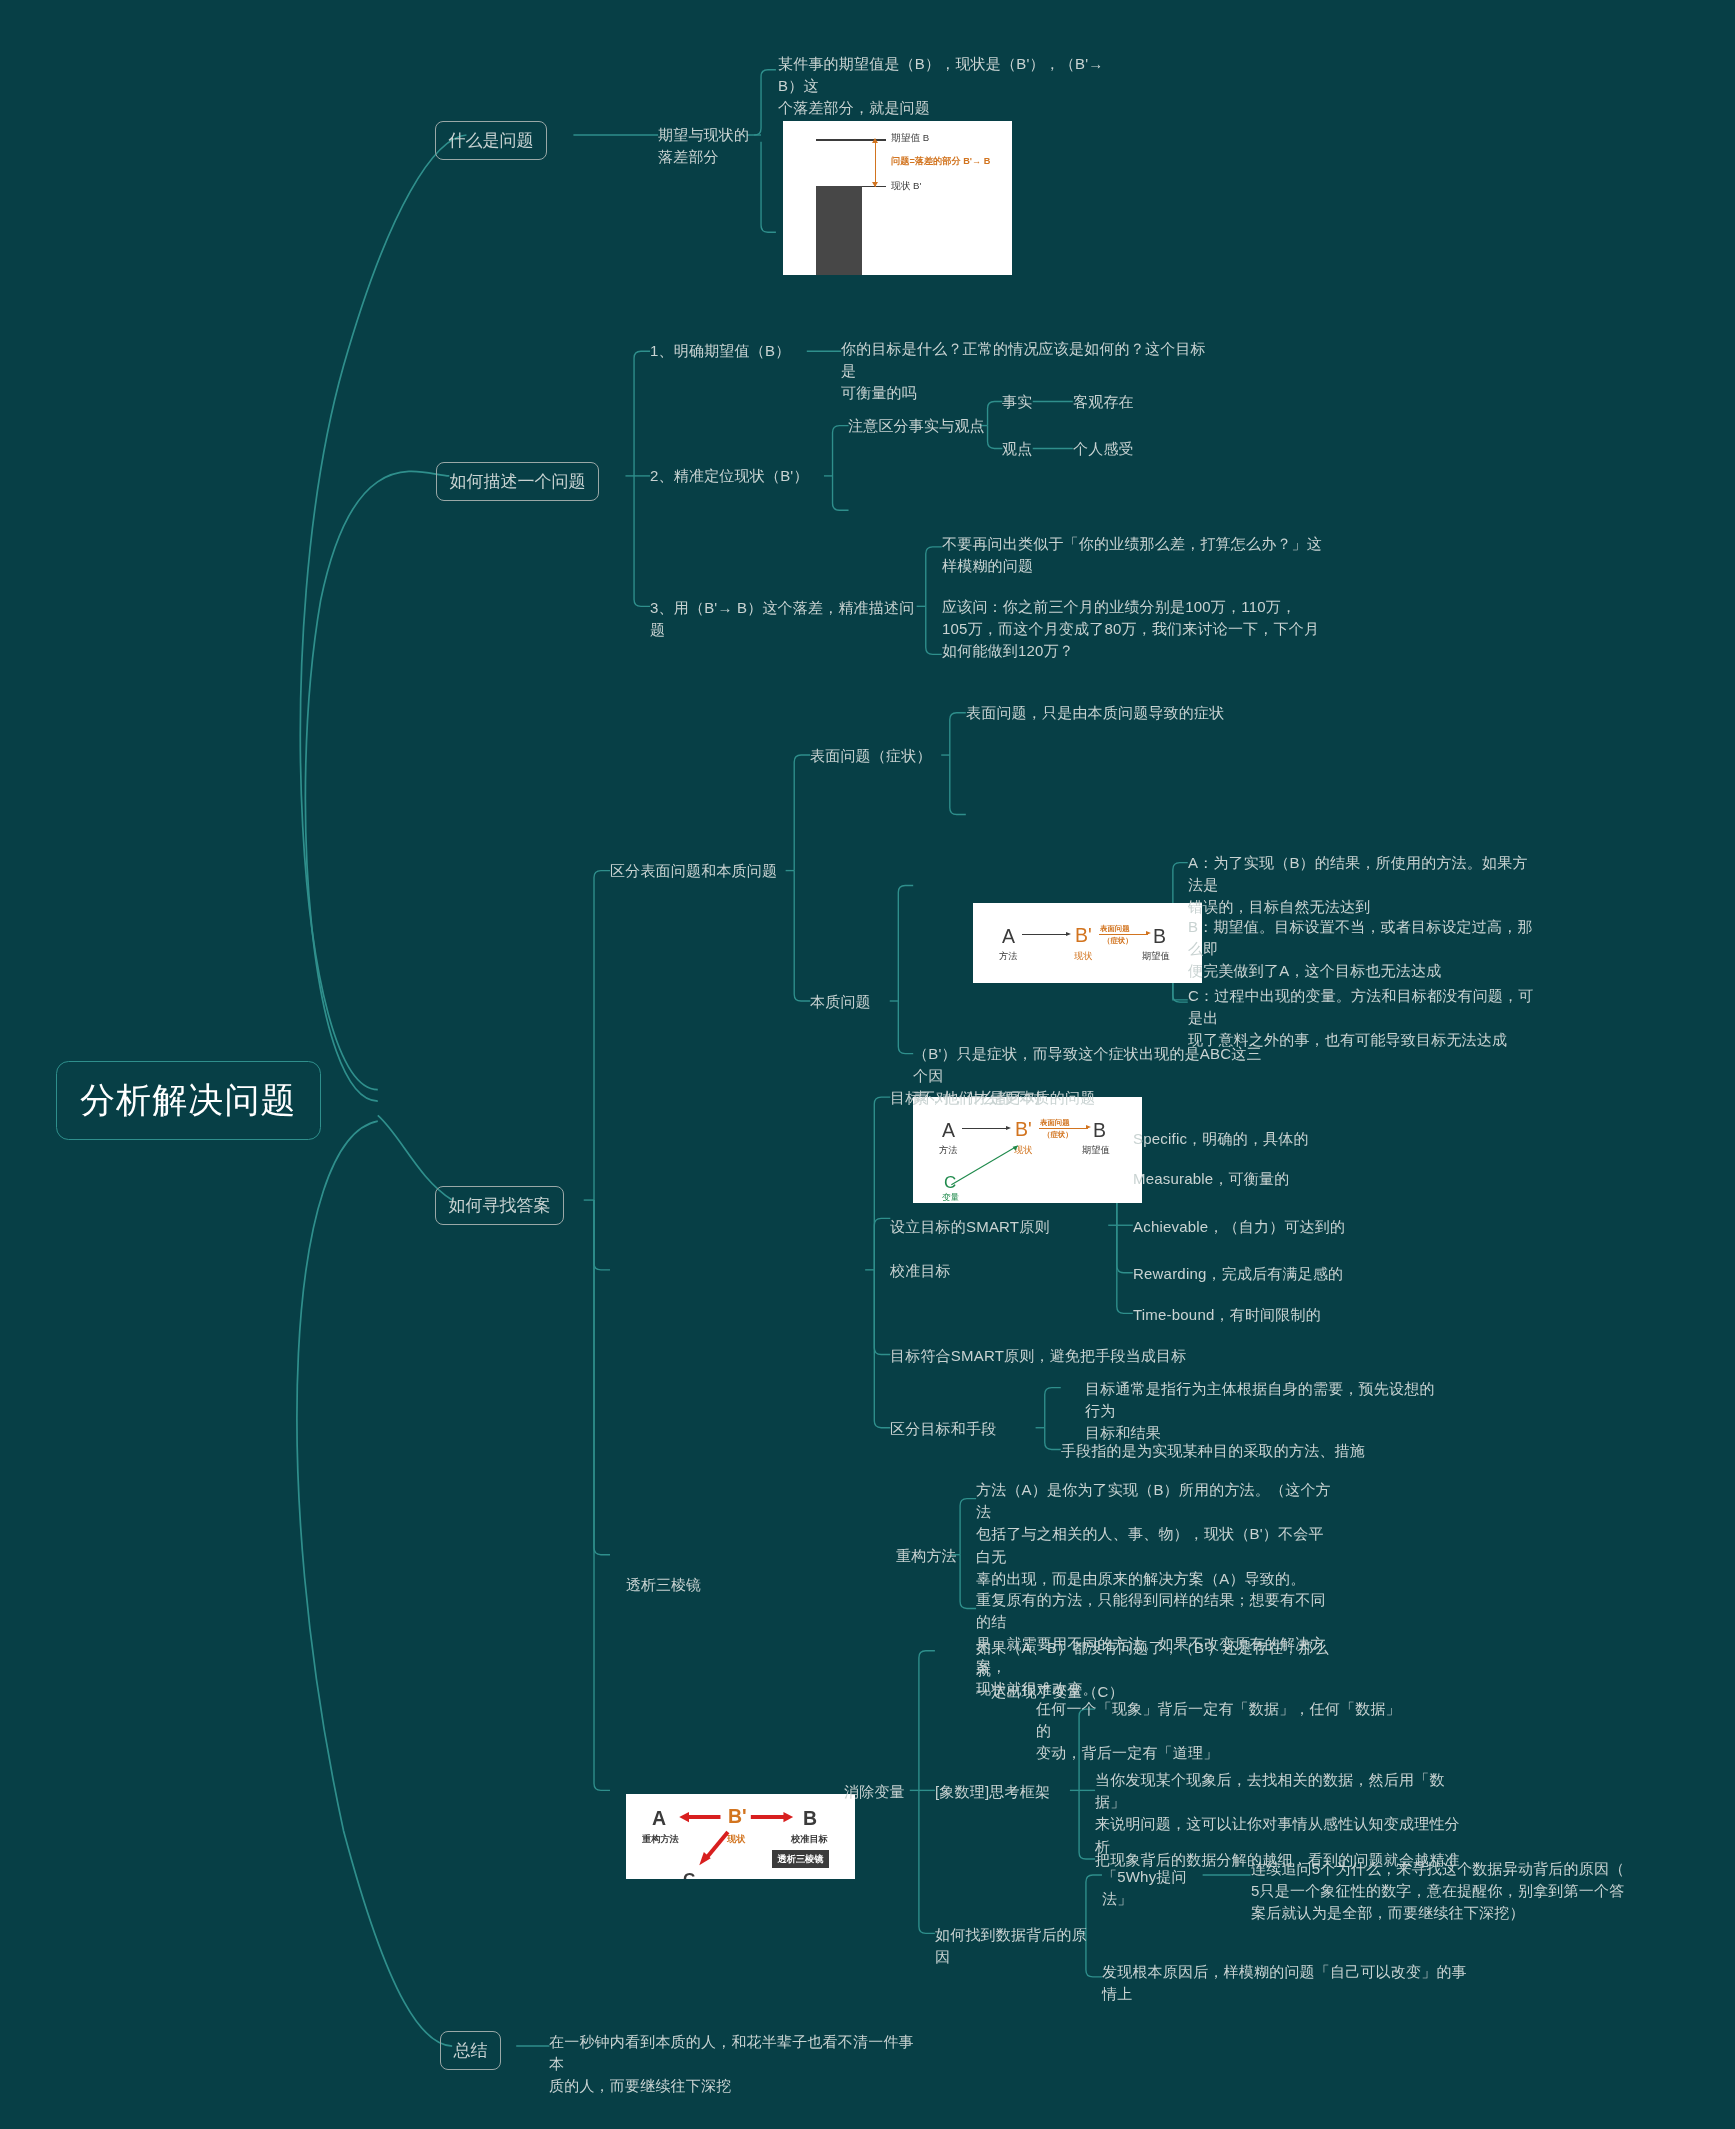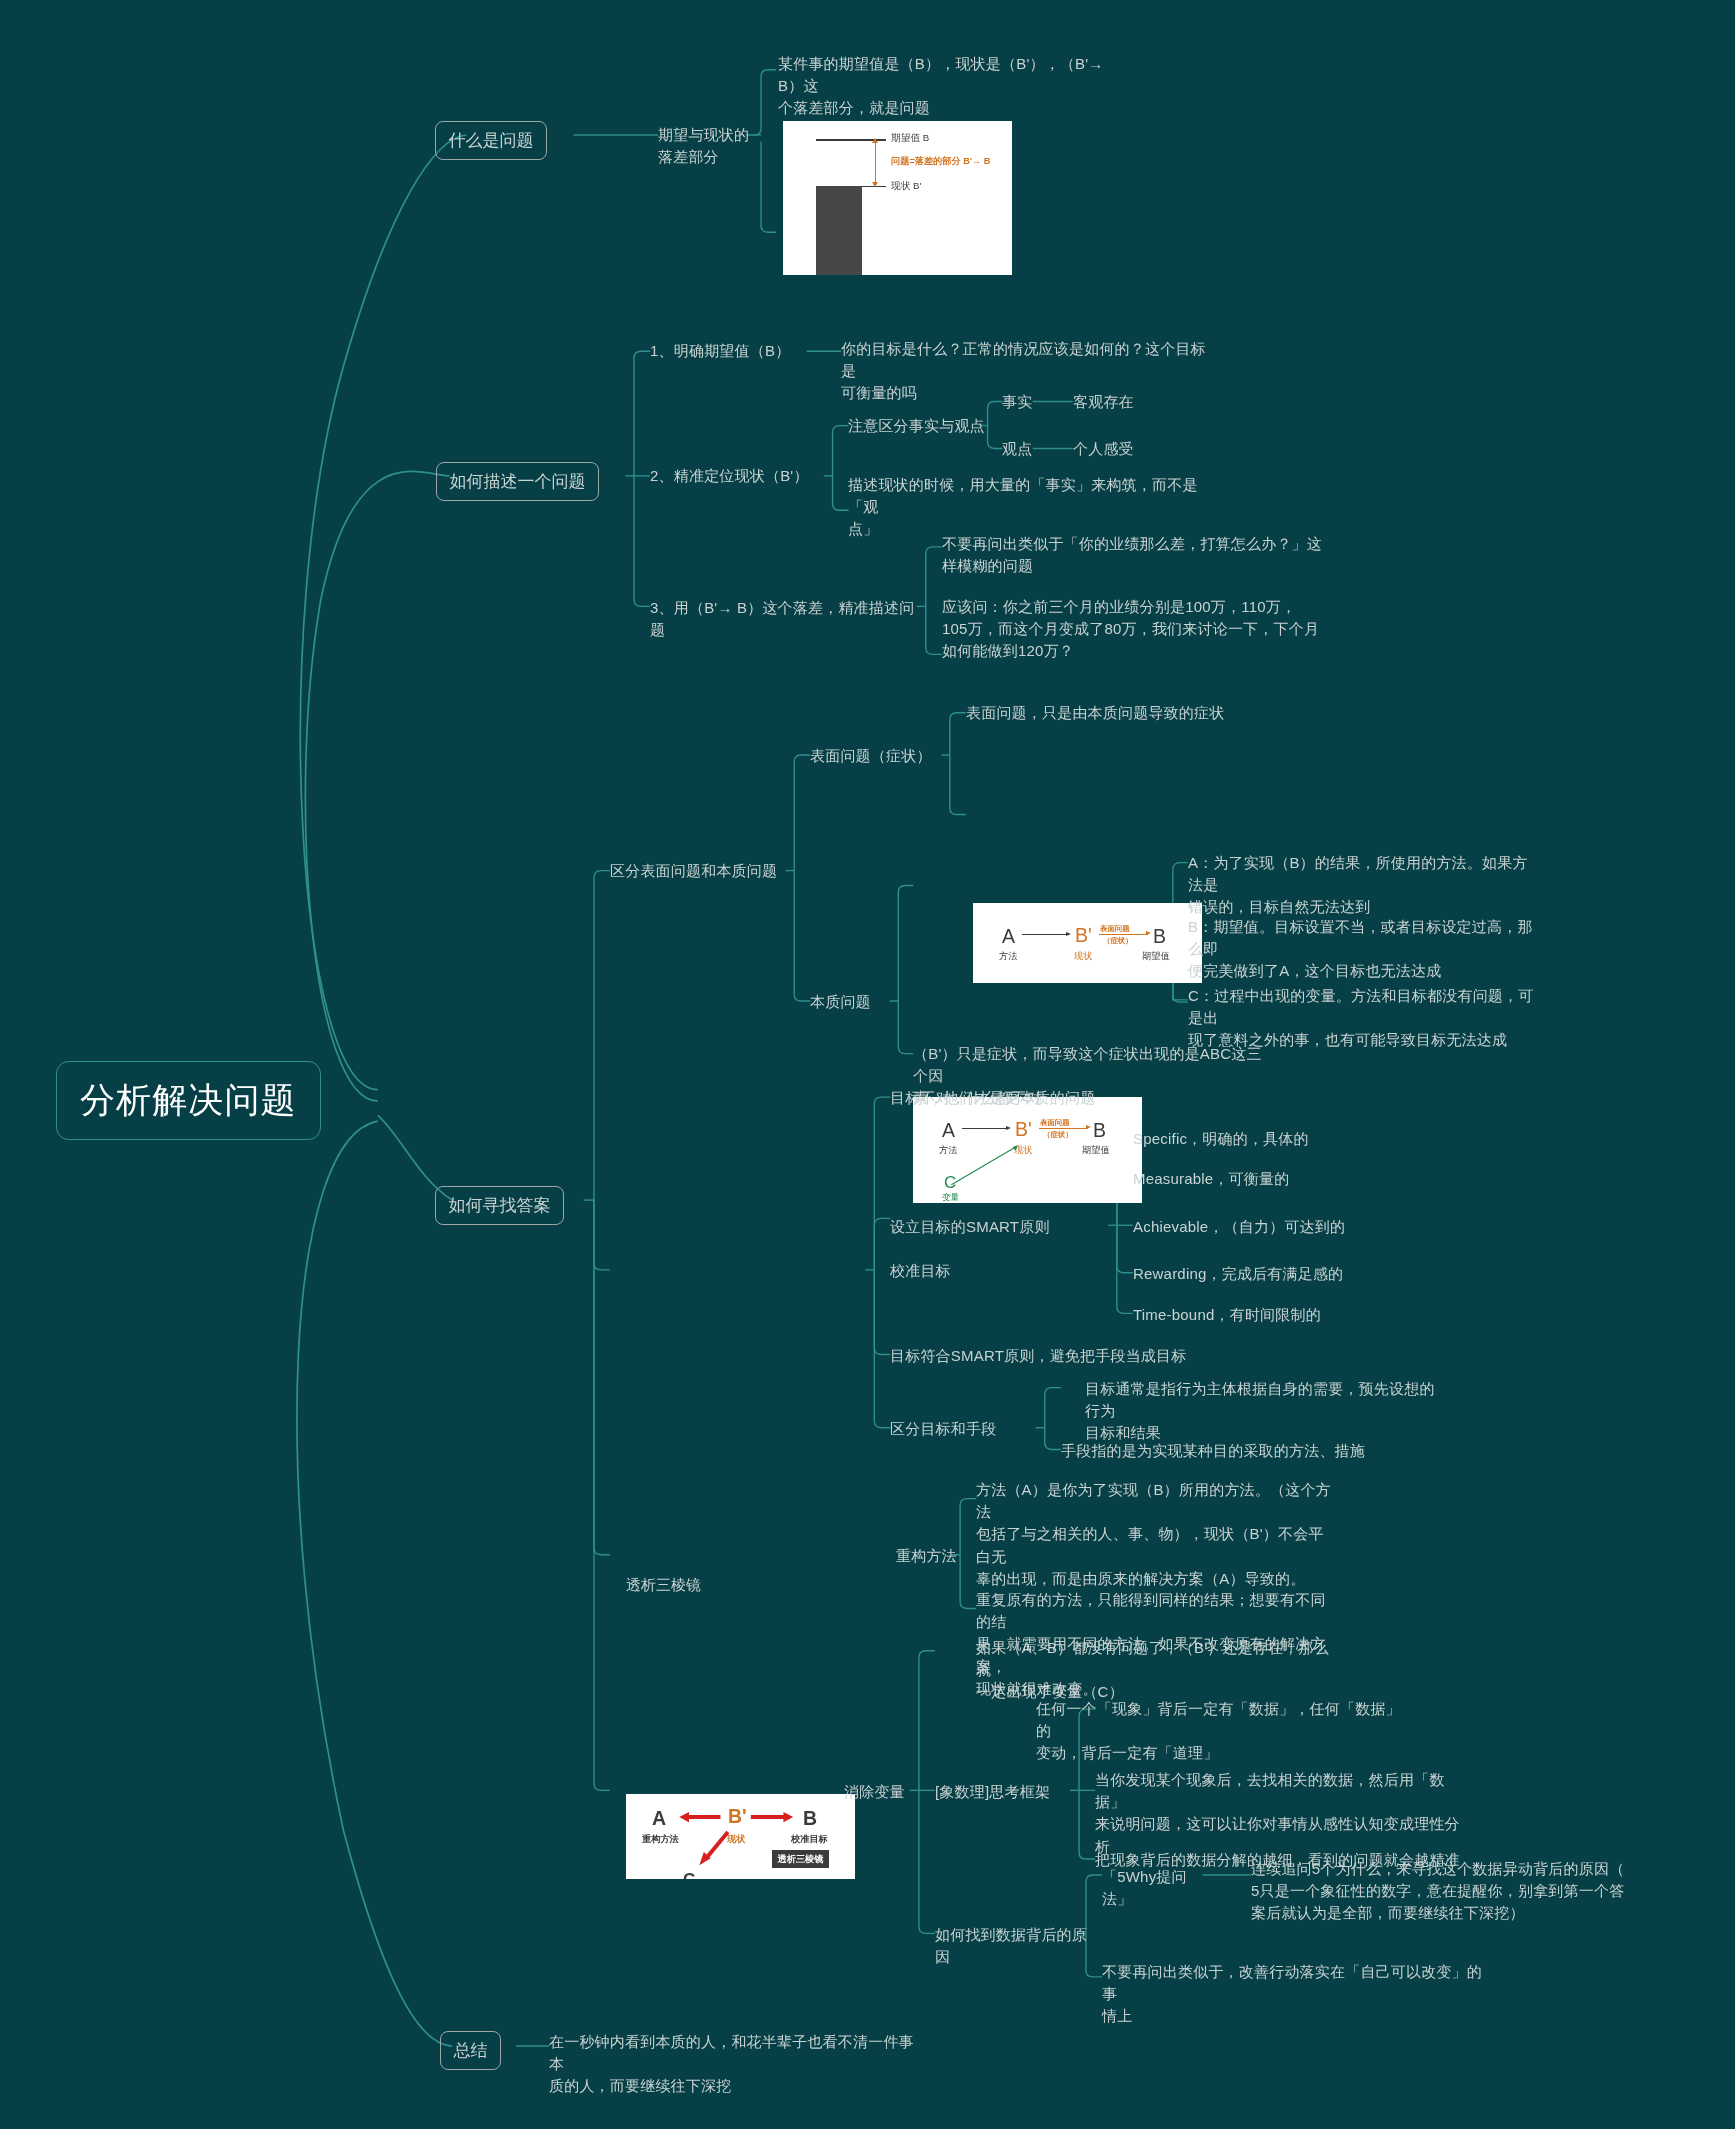--- a/index.html
+++ b/index.html
@@ -195,22 +195,20 @@
 可衡量的吗</div>
 
   <div class="node txt" style="left:650px; top:465px; width:177px;">2、精准定位现状（B'）</div>
 
   <div class="node txt" style="left:848px; top:415px; width:137px;">注意区分事实与观点</div>
   <div class="node txt" style="left:1002px; top:391px; width:46px;">事实</div>
   <div class="node txt" style="left:1073px; top:391px; width:92px;">客观存在</div>
   <div class="node txt" style="left:1002px; top:438px; width:46px;">观点</div>
   <div class="node txt" style="left:1073px; top:438px; width:92px;">个人感受</div>
 
-  <div class="node txt" style="left:848px; top:474px; width:366px; white-space:pre-line;">描述现状的时候，用大量的「事实」来构筑，而不是「观
-点」</div>
 
   <div class="node txt" style="left:650px; top:597px; width:275px;">3、用（B'→ B）这个落差，精准描述问题</div>
   <div class="node txt" style="left:942px; top:533px; width:400px; white-space:pre-line;">不要再问出类似于「你的业绩那么差，打算怎么办？」这
 样模糊的问题</div>
   <div class="node txt" style="left:942px; top:596px; width:389px; white-space:pre-line;">应该问：你之前三个月的业绩分别是100万，110万，
 105万，而这个月变成了80万，我们来讨论一下，下个月
 如何能做到120万？</div>
 
   <div class="node l1" style="left:435px; top:1186px;">如何寻找答案</div>
 
@@ -331,21 +329,21 @@
 来说明问题，这可以让你对事情从感性认知变成理性分析</div>
   <div class="node txt" style="left:1095px; top:1849px; width:378px;">把现象背后的数据分解的越细，看到的问题就会越精准</div>
 
   <div class="node txt" style="left:935px; top:1924px; width:160px;">如何找到数据背后的原因</div>
 
   <div class="node txt" style="left:1102px; top:1866px; width:114px;">「5Why提问法」</div>
   <div class="node txt" style="left:1251px; top:1858px; width:400px; white-space:pre-line;">连续追问5个为什么，来寻找这个数据异动背后的原因（
 5只是一个象征性的数字，意在提醒你，别拿到第一个答
 案后就认为是全部，而要继续往下深挖）</div>
 
-  <div class="node txt" style="left:1102px; top:1961px; width:389px; white-space:pre-line;">不要再问出类似于，改善行动落实在「自己可以改变」的事
+  <div class="node txt" style="left:1102px; top:1961px; width:389px; white-space:pre-line;">发现根本原因后，样模糊的问题「自己可以改变」的事
 情上</div>
 
   <div class="node l1" style="left:440px; top:2031px;">总结</div>
   <div class="node txt" style="left:549px; top:2031px; width:366px; white-space:pre-line;">在一秒钟内看到本质的人，和花半辈子也看不清一件事本
 质的人，而要继续往下深挖</div>
 
 </div>
 
 
 </body></html>

